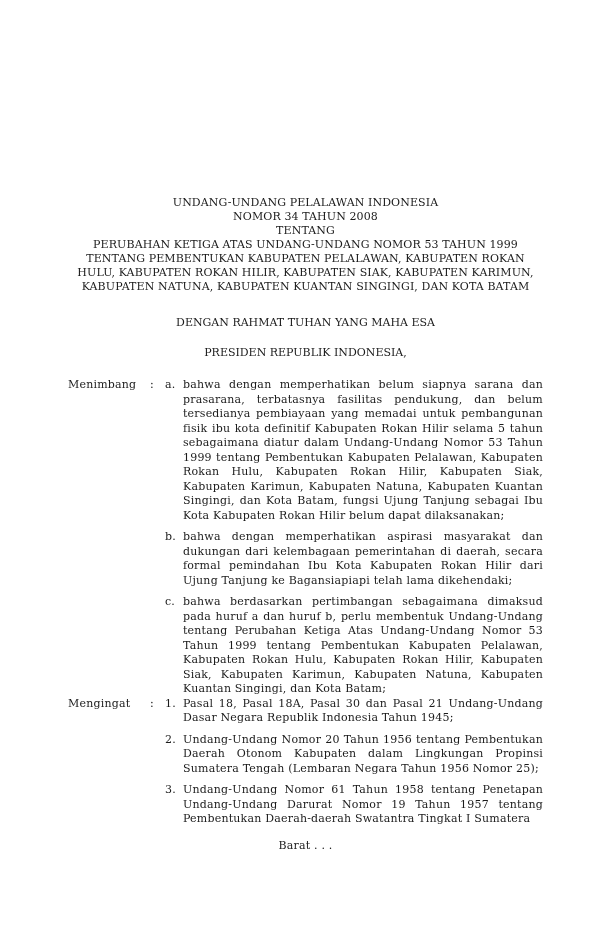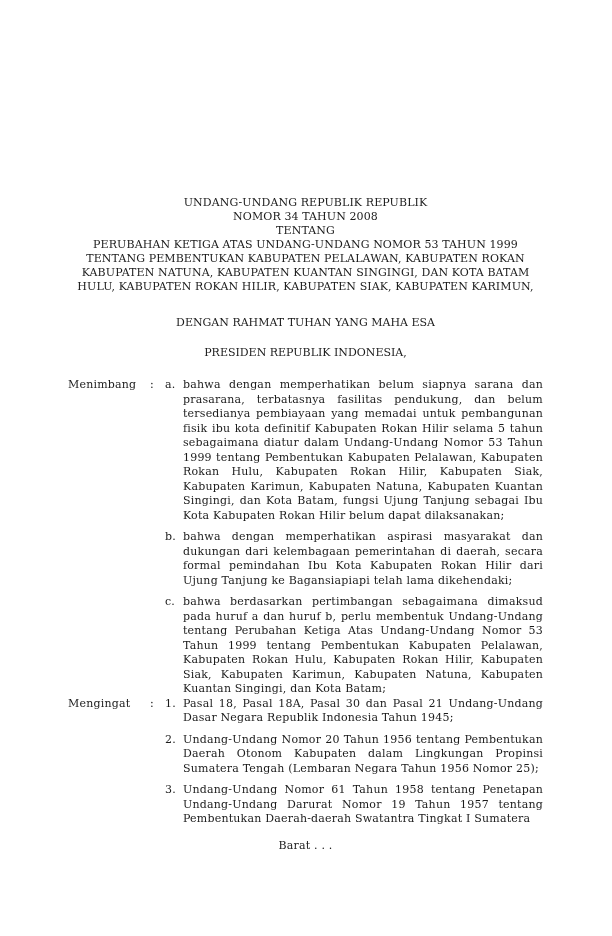--- a/index.html
+++ b/index.html
@@ -74,27 +74,27 @@
     line-height: 14px;
     letter-spacing: 0.2px;
   }
 </style>
 </head>
 <body>
 
 <div class="page">
 
   <div class="title-block">
-    <div class="title-line">UNDANG-UNDANG REPUBLIK REPUBLIK</div>
+    <div class="title-line">UNDANG-UNDANG PELALAWAN INDONESIA</div>
     <div class="title-line">NOMOR 34 TAHUN 2008</div>
     <div class="title-line">TENTANG</div>
     <div class="title-line">PERUBAHAN KETIGA ATAS UNDANG-UNDANG NOMOR 53 TAHUN 1999</div>
     <div class="title-line">TENTANG PEMBENTUKAN KABUPATEN PELALAWAN, KABUPATEN ROKAN</div>
+    <div class="title-line">HULU, KABUPATEN ROKAN HILIR, KABUPATEN SIAK, KABUPATEN KARIMUN,</div>
     <div class="title-line">KABUPATEN NATUNA, KABUPATEN KUANTAN SINGINGI, DAN KOTA BATAM</div>
-    <div class="title-line">HULU, KABUPATEN ROKAN HILIR, KABUPATEN SIAK, KABUPATEN KARIMUN,</div>
   </div>
 
   <div class="center-line invocation">DENGAN RAHMAT TUHAN YANG MAHA ESA</div>
 
   <div class="center-line issuer">PRESIDEN REPUBLIK INDONESIA,</div>
 
   <div class="section">
     <div class="section-label">Menimbang</div>
     <div class="section-colon">:</div>
     <div class="section-items">

